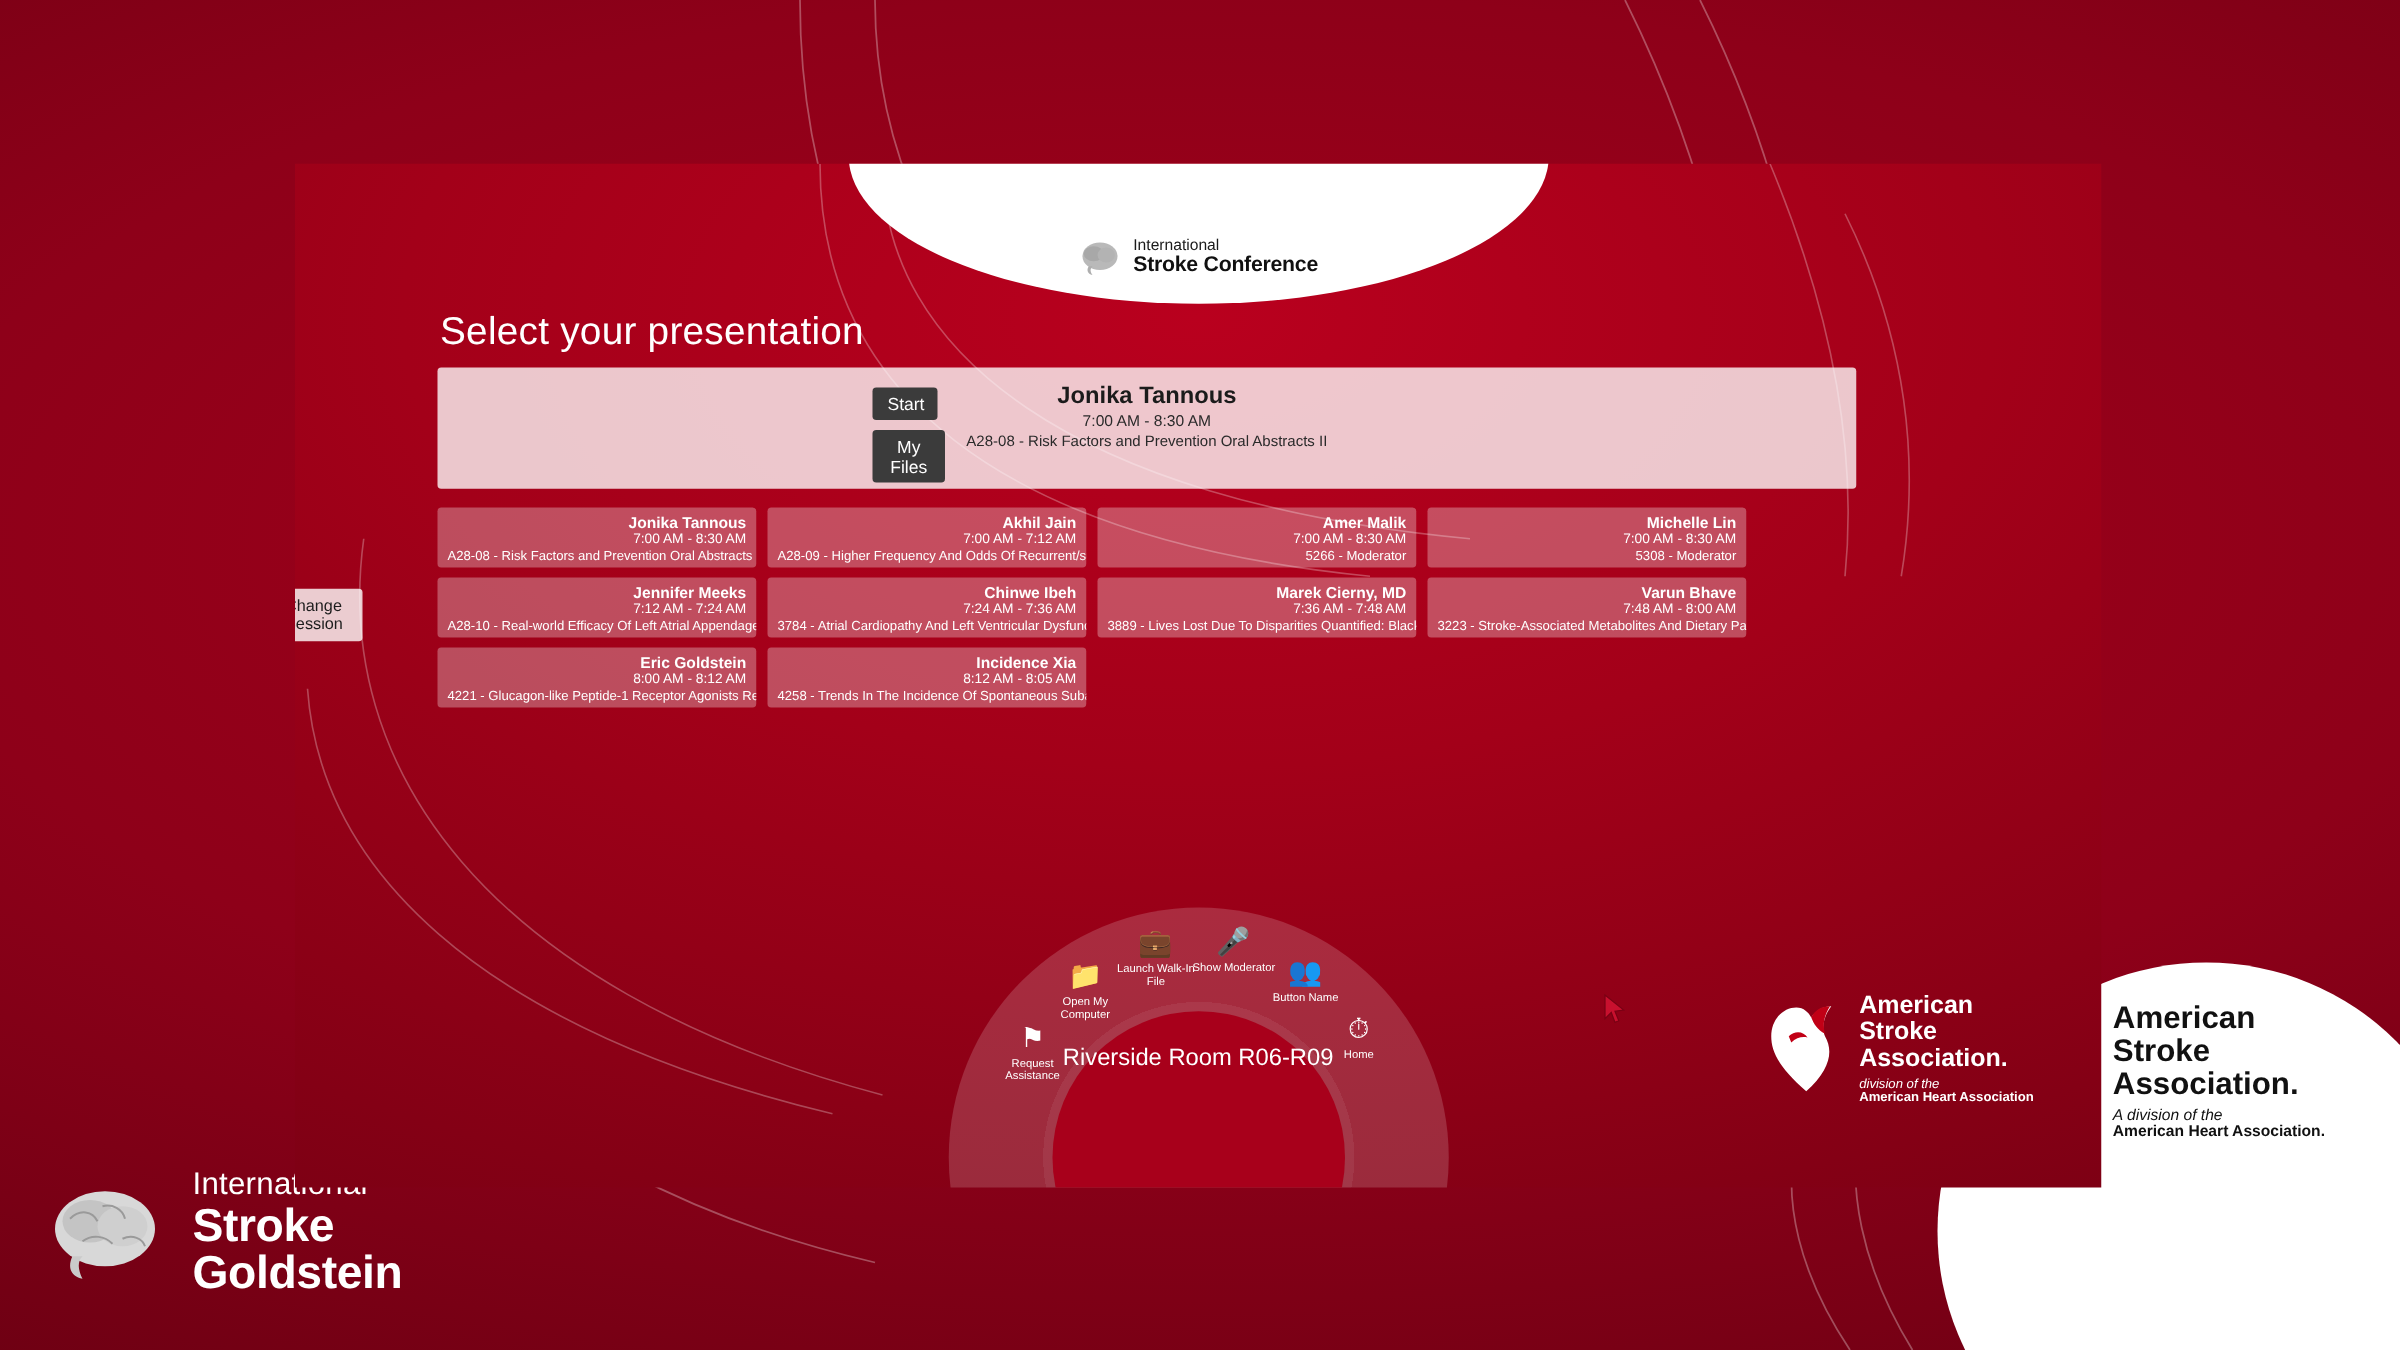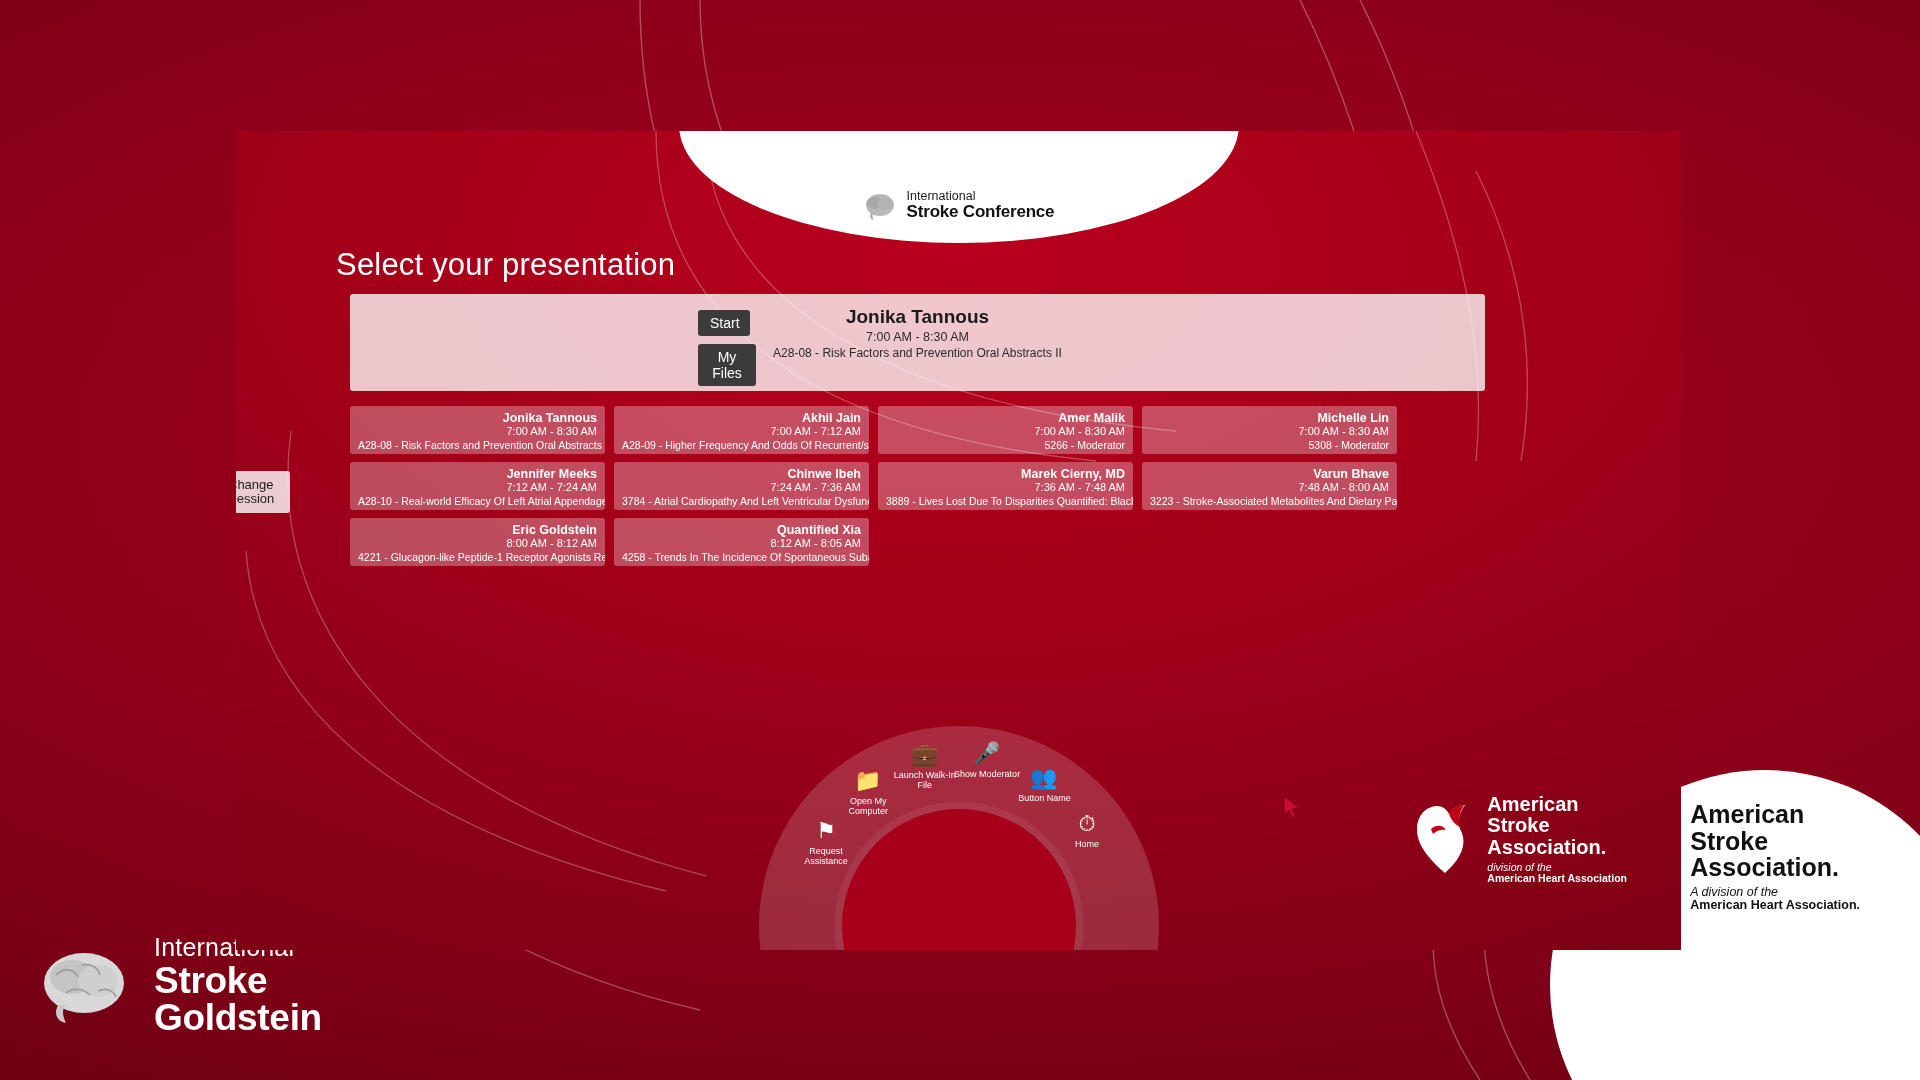--- a/index.html
+++ b/index.html
@@ -72,21 +72,21 @@
     padding-bottom: 22px;
   }
   .dome-inner { display: flex; align-items: center; gap: 10px; }
   .dome-brain { width: 34px; height: 28px; }
   .dome-txt { line-height: 1.05; }
   .dome-txt .d1 { font-size: 12.5px; color: #1a1a1a; }
   .dome-txt .d2 { font-size: 17px; font-weight: 700; color: #111; letter-spacing: -.2px; }
 
   
   .page-title {
-    position: absolute; left: 100px; top: 116px;
+    position: absolute; left: 116px; top: 116px;
     color: #fff; font-size: 31px; font-weight: 400; letter-spacing: .2px;
   }
 
   
   .featured {
     position: absolute; left: 114px; top: 163px;
     width: 1135px; height: 97px;
     background: rgba(255,255,255,.78);
     border-radius: 3px;
   }
@@ -341,21 +341,21 @@
       <div class="t-name">Varun Bhave</div>
       <div class="t-time">7:48 AM - 8:00 AM</div>
       <div class="t-desc">3223 - Stroke-Associated Metabolites And Dietary Patterns In</div>
     </div>
     <div class="tile">
       <div class="t-name">Eric Goldstein</div>
       <div class="t-time">8:00 AM - 8:12 AM</div>
       <div class="t-desc">4221 - Glucagon-like Peptide-1 Receptor Agonists Reduce The</div>
     </div>
     <div class="tile">
-      <div class="t-name">Quantified Xia</div>
+      <div class="t-name">Incidence Xia</div>
       <div class="t-time">8:12 AM - 8:05 AM</div>
       <div class="t-desc">4258 - Trends In The Incidence Of Spontaneous Subarachnoid</div>
     </div>
   </div>
 
   <div class="fan">
     <div class="fan-item" style="transform: rotate(-62deg) translateY(-150px) rotate(62deg);">
       <span class="fi-icon">⚑</span>
       <span class="fi-label">Request Assistance</span>
     </div>
@@ -374,20 +374,21 @@
     <div class="fan-item" style="transform: rotate(35deg) translateY(-150px) rotate(-35deg);">
       <span class="fi-icon">👥</span>
       <span class="fi-label">Button Name</span>
     </div>
     <div class="fan-item" style="transform: rotate(59deg) translateY(-150px) rotate(-59deg);">
       <span class="fi-icon">⏱</span>
       <span class="fi-label">Home</span>
     </div>
   </div>
 
+  <div class="room-label">Riverside Room R06-R09</div>
 
   <div class="aha-inwin">
     <svg class="heart" viewBox="0 0 60 72">
       <path d="M30 70 C8 51 2 38 2 26 C2 12 12 3 22 3 C28 3 32 7 34 11 C38 5 44 2 50 2 C44 10 42 19 45 26 C52 38 49 53 30 70 Z" fill="#ffffff"></path>
       <path d="M34 11 C37 5 42 2 49 2 C44 10 43 17 45 24 C39 21 36 16 34 11 Z" fill="#c10016"></path>
       <path d="M16 26 C21 21 28 22 31 27 C27 26 22 27 18 31 Z" fill="#c10016"></path>
     </svg>
     <div class="txt">
       <div class="t1">American</div>
       <div class="t2">Stroke</div>

